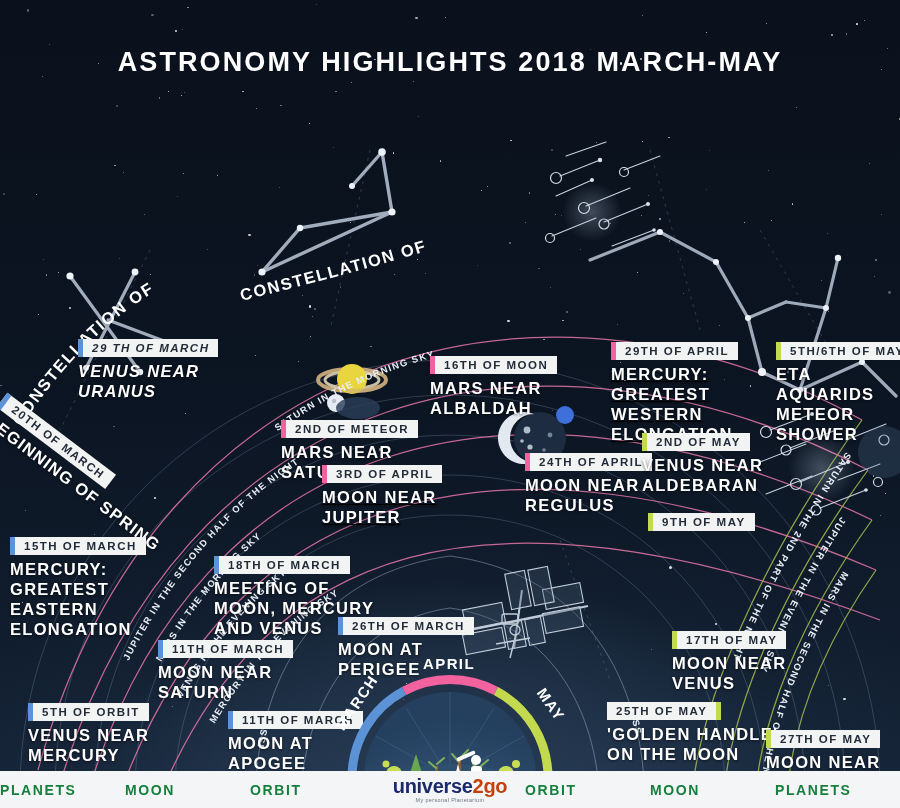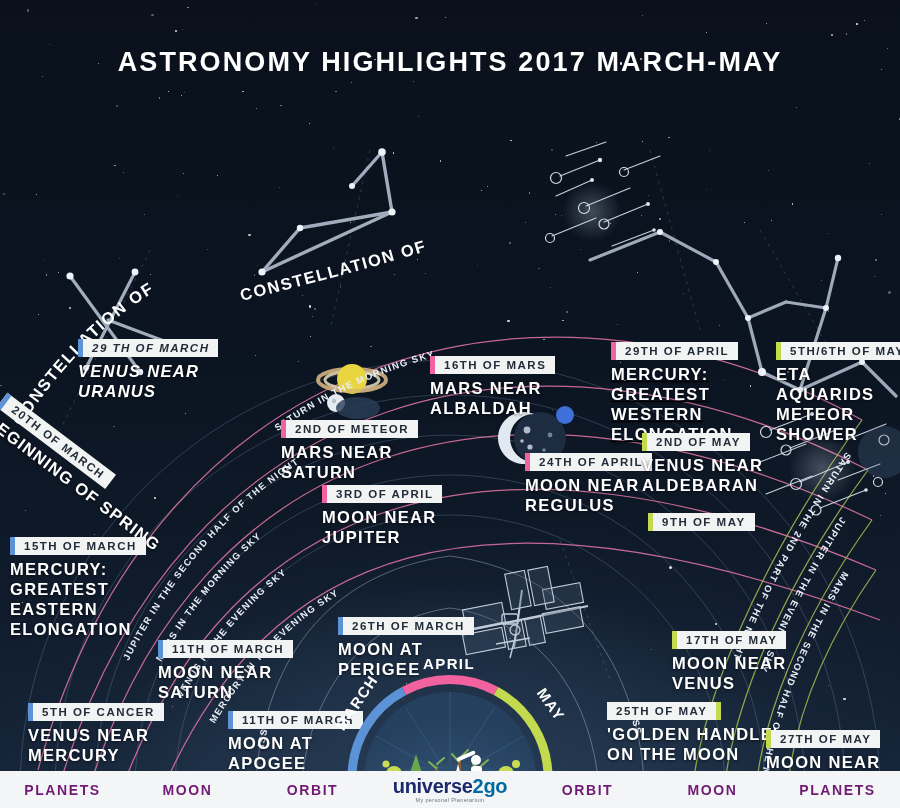--- a/index.html
+++ b/index.html
@@ -67,29 +67,29 @@
   .monthlbl{
     position:absolute;color:#fff;font-weight:bold;font-size:15px;letter-spacing:1.4px;
   }
 
   
   .footer{
     position:absolute;left:0;bottom:0;width:900px;height:37px;
     background:#f4f5f6;display:flex;align-items:center;
   }
   .fitem{
-    flex:1;text-align:center;color:#701a75;
+    flex:1;text-align:left;color:#15803d;
     font-size:14px;font-weight:bold;letter-spacing:1.6px;
   }
   .logo{
     width:150px;display:flex;flex-direction:column;align-items:center;justify-content:center;
     line-height:1;
   }
   .logo .l1{font-size:20px;font-weight:bold;color:#1a2a6c;letter-spacing:-.3px;}
-  .logo .l1 .g{color:#0369a1;}
+  .logo .l1 .g{color:#c2410c;}
   .logo .l2{font-size:5.4px;color:#6a7481;letter-spacing:.4px;margin-top:2px;}
 </style>
 </head>
 <body>
 
 <div id="poster">
 
   <div id="stars">
       <div class="star" style="left: 705.9px; top: 31.6px; width: 1.2px; height: 1.2px; opacity: 0.86;"></div>
       <div class="star" style="left: 242.4px; top: 90.5px; width: 1.3px; height: 1.3px; opacity: 0.74;"></div>
@@ -529,21 +529,21 @@
     <g class="ctext">
       <text>
         <textPath href="#cCancer" startOffset="3%">CONSTELLATION OF CANCER</textPath>
       </text>
       <text>
         <textPath href="#cLeo" startOffset="2%">CONSTELLATION OF LEO</textPath>
       </text>
     </g>
   </svg>
 
-  <div class="title">ASTRONOMY HIGHLIGHTS 2017 MARCH-MAY</div>
+  <div class="title">ASTRONOMY HIGHLIGHTS 2018 MARCH-MAY</div>
 
   <div class="ev" style="left:78px;top:338px;font-style:italic;">
     <div class="chip march">29 TH OF MARCH</div>
     <div class="evt">VENUS NEAR
 URANUS</div>
   </div>
 
   <div class="ev rot" style="left:8px;top:392px;transform:rotate(37deg);">
     <div class="chip march">20TH OF MARCH</div>
     <div class="evt">BEGINNING OF SPRING</div>
@@ -557,52 +557,58 @@
 ELONGATION</div>
   </div>
 
   <div class="ev" style="left:158px;top:639px;">
     <div class="chip march">11TH OF MARCH</div>
     <div class="evt">MOON NEAR
 SATURN</div>
   </div>
 
   <div class="ev" style="left:28px;top:702px;">
-    <div class="chip march">5TH OF CANCER</div>
+    <div class="chip march">5TH OF ORBIT</div>
     <div class="evt">VENUS NEAR
 MERCURY</div>
   </div>
 
+  <div class="ev" style="left:214px;top:555px;">
+    <div class="chip march">18TH OF MARCH</div>
+    <div class="evt">MEETING OF
+MOON, MERCURY
+AND VENUS</div>
+  </div>
 
   <div class="ev" style="left:338px;top:616px;">
     <div class="chip march">26TH OF MARCH</div>
     <div class="evt">MOON AT
 PERIGEE</div>
   </div>
 
   <div class="ev" style="left:228px;top:710px;">
     <div class="chip march">11TH OF MARCH</div>
     <div class="evt">MOON AT
 APOGEE</div>
   </div>
 
   <div class="ev" style="left:281px;top:419px;">
     <div class="chip april">2ND OF METEOR</div>
     <div class="evt">MARS NEAR
 SATURN</div>
   </div>
 
-  <div class="ev" style="left:322px;top:484px;">
+  <div class="ev" style="left:322px;top:464px;text-decoration:underline;">
     <div class="chip april">3RD OF APRIL</div>
     <div class="evt">MOON NEAR
 JUPITER</div>
   </div>
 
   <div class="ev" style="left:430px;top:355px;">
-    <div class="chip april">16TH OF MARS</div>
+    <div class="chip april">16TH OF MOON</div>
     <div class="evt">MARS NEAR
 ALBALDAH</div>
   </div>
 
 
   <div class="ev" style="left:525px;top:452px;">
     <div class="chip april">24TH OF APRIL</div>
     <div class="evt">MOON NEAR
 REGULUS</div>
   </div>

